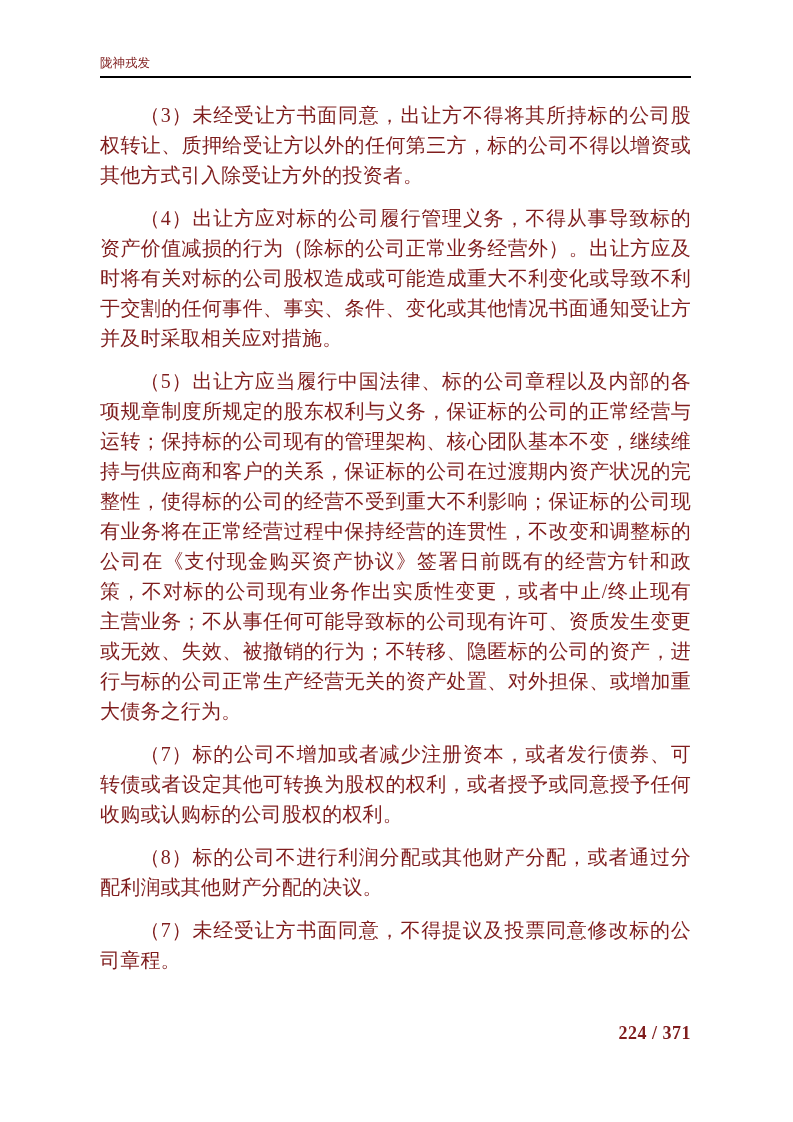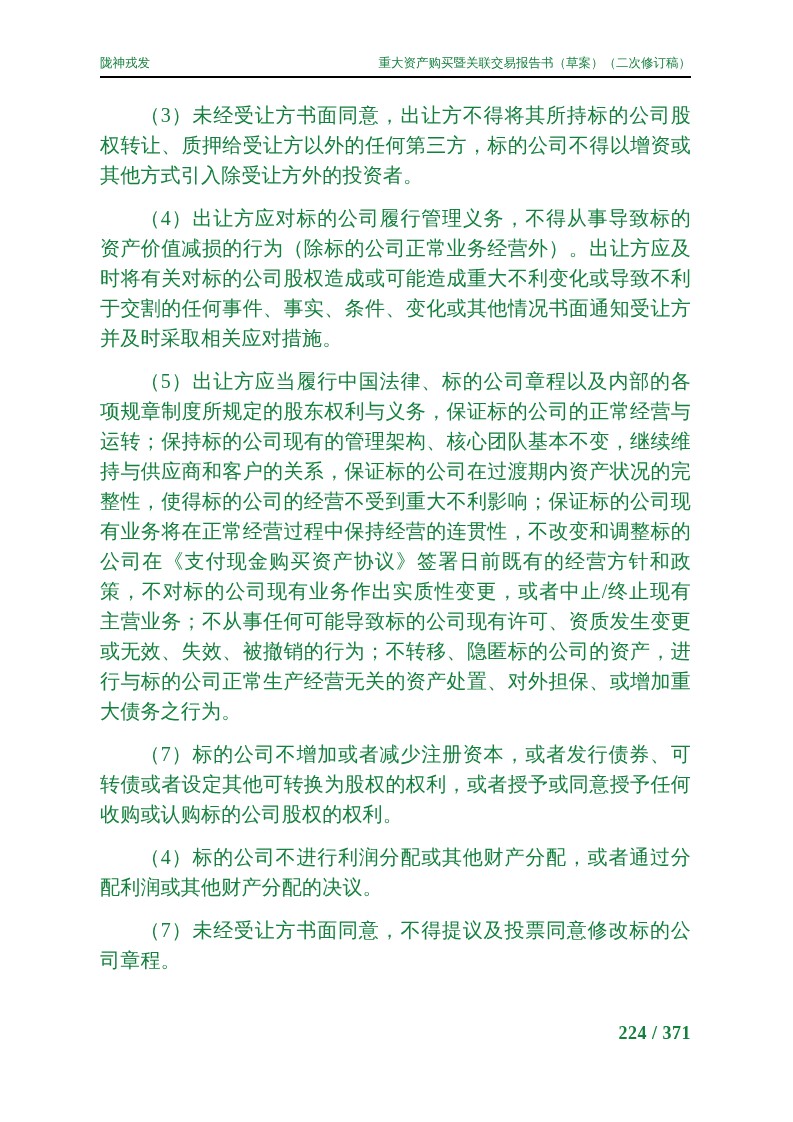--- a/index.html
+++ b/index.html
@@ -7,21 +7,21 @@
     padding: 0;
     background: #ffffff;
   }
   .page {
     position: relative;
     width: 793px;
     height: 1122px;
     background: #ffffff;
     overflow: hidden;
     font-family: "Liberation Serif", "DejaVu Serif", serif;
-    color: #15803d;
+    color: #7f1d1d;
   }
   .header {
     position: absolute;
     top: 55px;
     left: 100px;
     width: 591px;
     display: flex;
     justify-content: space-between;
     align-items: flex-end;
     font-size: 12.5px;
@@ -62,29 +62,28 @@
     letter-spacing: 0.5px;
   }
 </style>
 </head>
 <body>
 
 <div class="page">
 
   <div class="header">
     <span class="h-left">陇神戎发</span>
-    <span class="h-right">重大资产购买暨关联交易报告书（草案）（二次修订稿）</span>
   </div>
 
   <div class="content">
     <p>（3）未经受让方书面同意，出让方不得将其所持标的公司股权转让、质押给受让方以外的任何第三方，标的公司不得以增资或其他方式引入除受让方外的投资者。</p>
     <p>（4）出让方应对标的公司履行管理义务，不得从事导致标的资产价值减损的行为（除标的公司正常业务经营外）。出让方应及时将有关对标的公司股权造成或可能造成重大不利变化或导致不利于交割的任何事件、事实、条件、变化或其他情况书面通知受让方并及时采取相关应对措施。</p>
     <p>（5）出让方应当履行中国法律、标的公司章程以及内部的各项规章制度所规定的股东权利与义务，保证标的公司的正常经营与运转；保持标的公司现有的管理架构、核心团队基本不变，继续维持与供应商和客户的关系，保证标的公司在过渡期内资产状况的完整性，使得标的公司的经营不受到重大不利影响；保证标的公司现有业务将在正常经营过程中保持经营的连贯性，不改变和调整标的公司在《支付现金购买资产协议》签署日前既有的经营方针和政策，不对标的公司现有业务作出实质性变更，或者中止/终止现有主营业务；不从事任何可能导致标的公司现有许可、资质发生变更或无效、失效、被撤销的行为；不转移、隐匿标的公司的资产，进行与标的公司正常生产经营无关的资产处置、对外担保、或增加重大债务之行为。</p>
     <p>（7）标的公司不增加或者减少注册资本，或者发行债券、可转债或者设定其他可转换为股权的权利，或者授予或同意授予任何收购或认购标的公司股权的权利。</p>
-    <p>（4）标的公司不进行利润分配或其他财产分配，或者通过分配利润或其他财产分配的决议。</p>
+    <p>（8）标的公司不进行利润分配或其他财产分配，或者通过分配利润或其他财产分配的决议。</p>
     <p>（7）未经受让方书面同意，不得提议及投票同意修改标的公司章程。</p>
   </div>
 
   <div class="footer">
     <span>224 / 371</span>
   </div>
 
 </div>
 
 </body></html>

